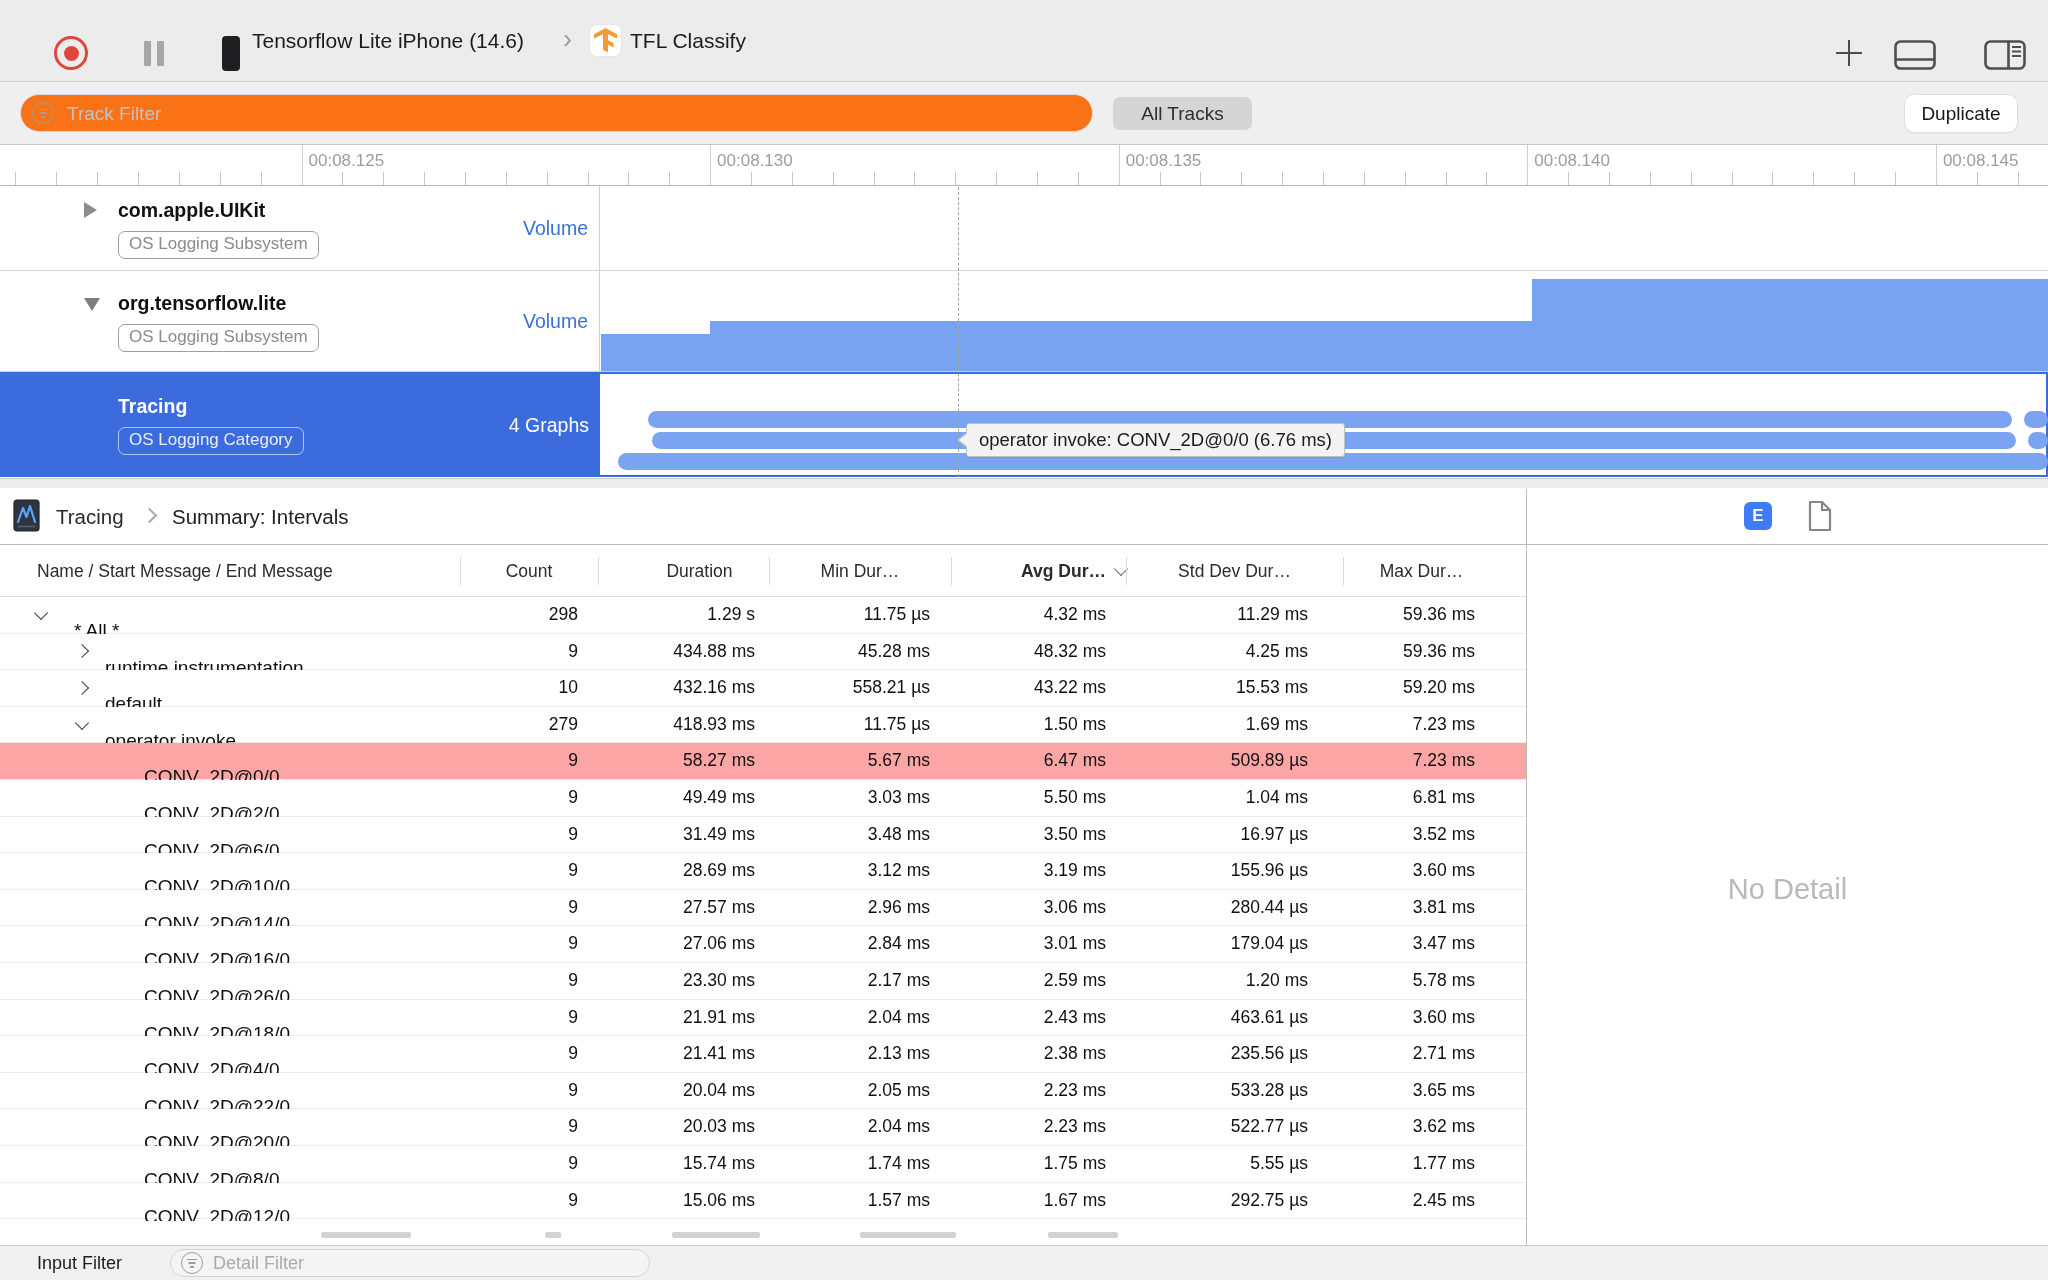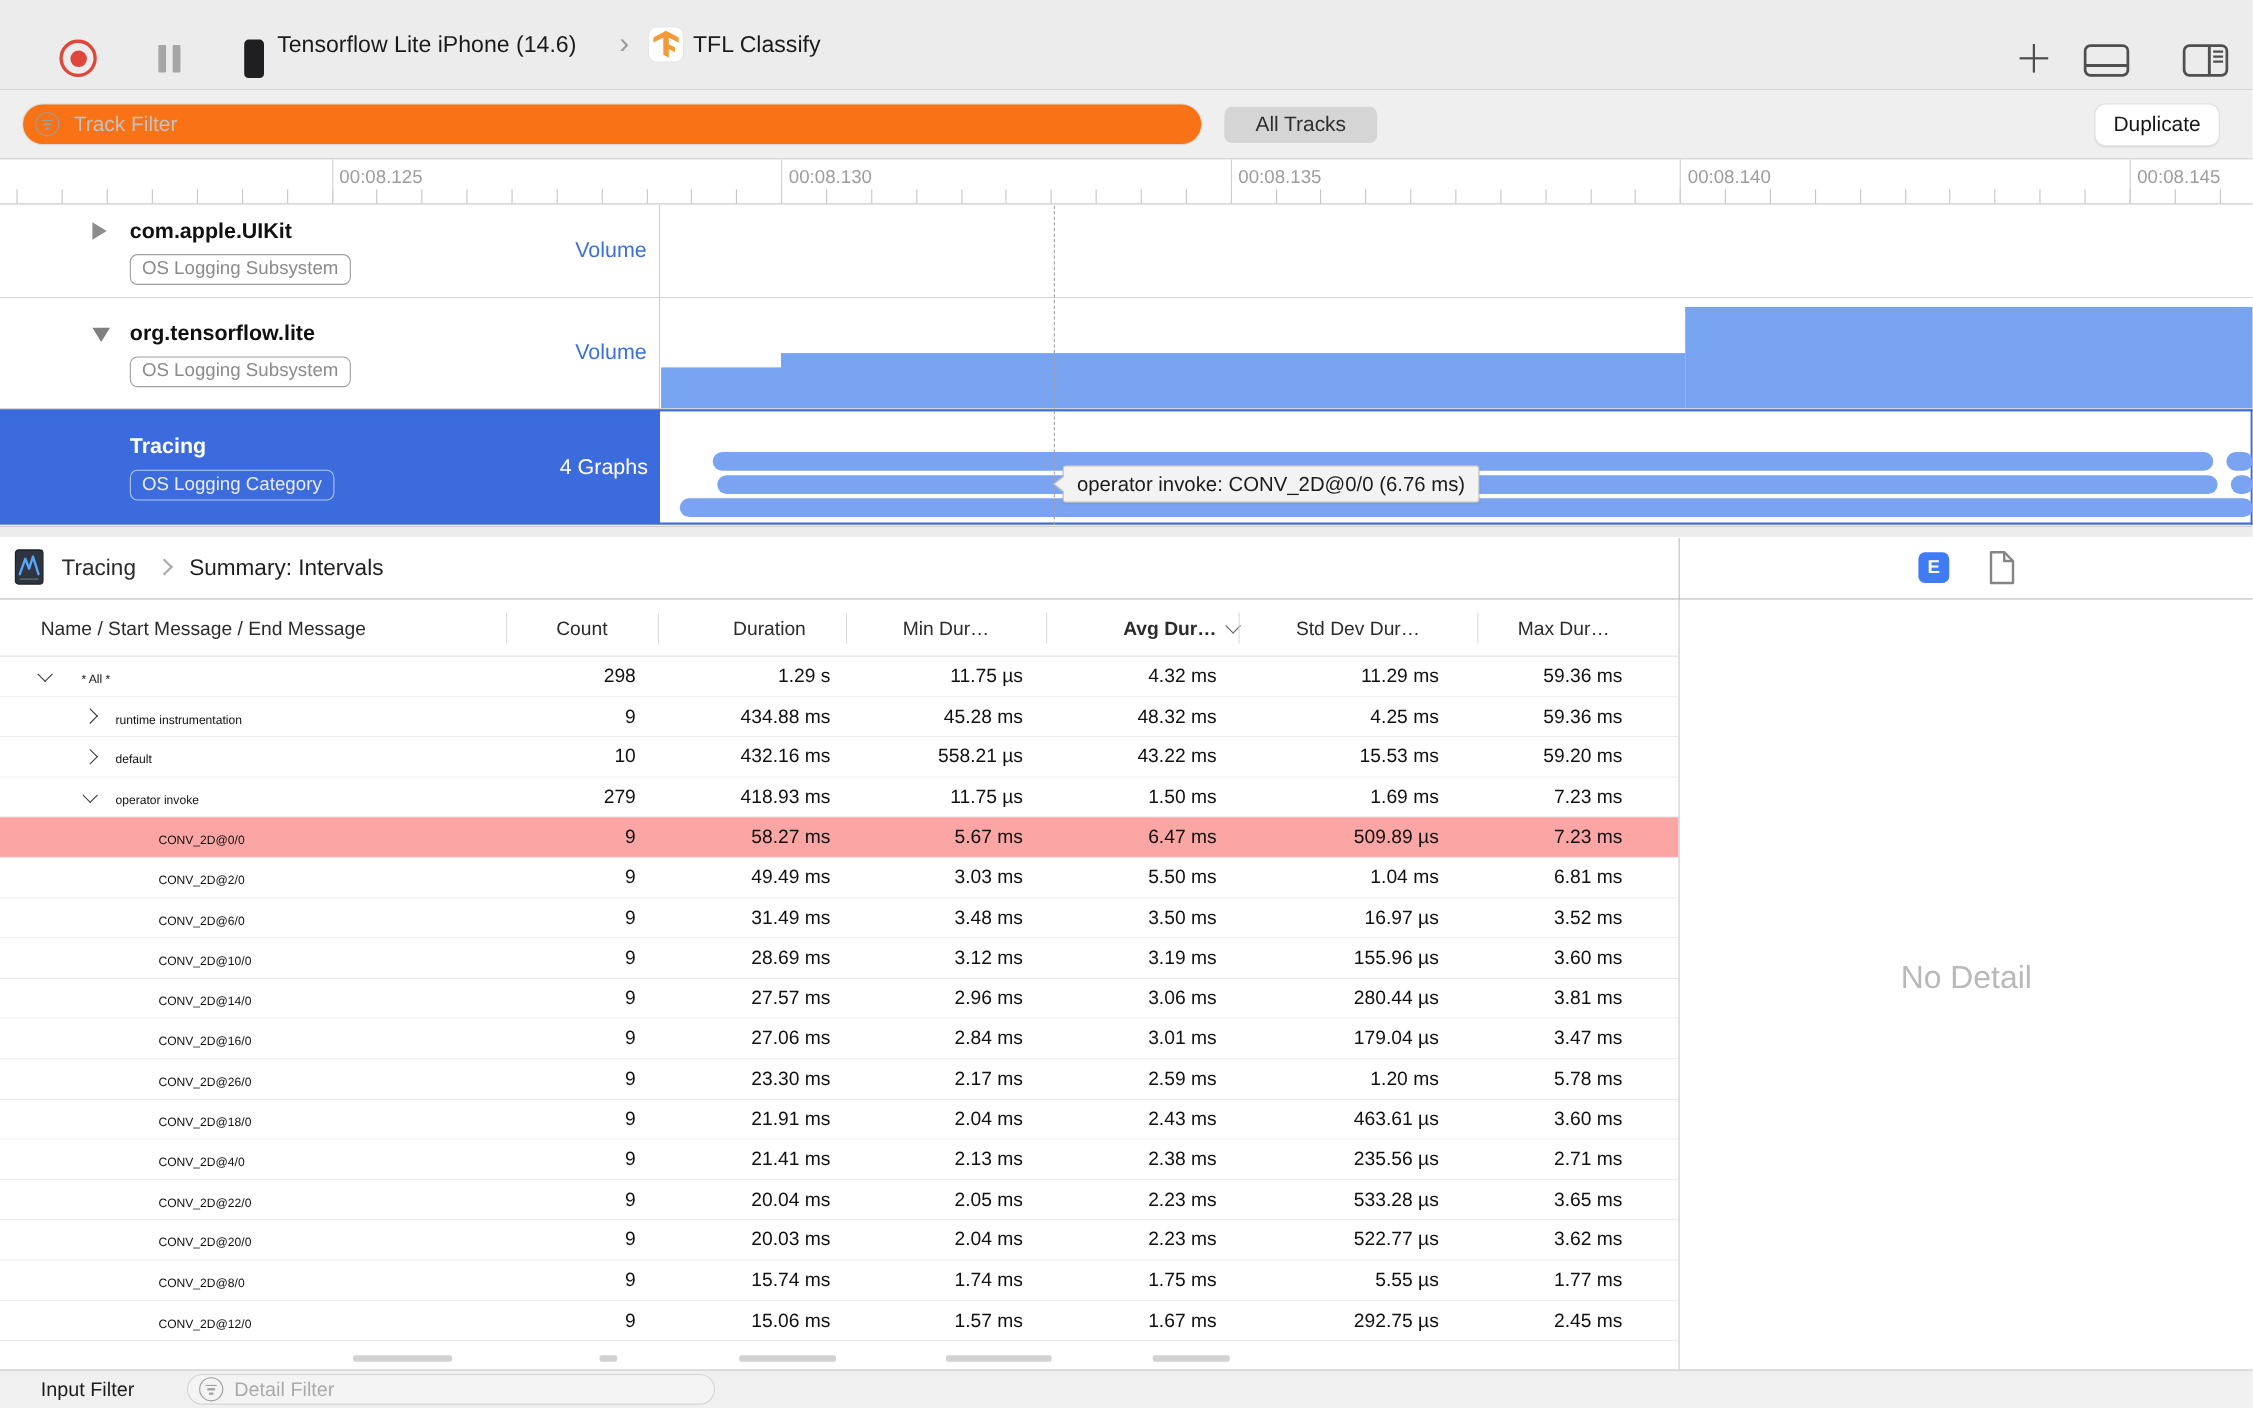--- a/index.html
+++ b/index.html
@@ -95,21 +95,21 @@
   .th-sep{position:absolute;top:11px;width:1px;height:28px;background:#dcdcdc;}
   .sort-chev{display:inline-block;width:9px;height:9px;border-right:1.8px solid #6b6b6b;border-bottom:1.8px solid #6b6b6b;
              transform:rotate(45deg);margin-left:10px;vertical-align:3px;}
   .tbl-body{left:0;top:597px;width:1526px;height:624px;overflow:hidden;}
   .trow{position:relative;width:1526px;height:36.6px;border-bottom:1px solid #ebebeb;box-sizing:border-box;background:#fff;}
   .trow.selected{background:#fca5a5;}
   .tcell{position:absolute;top:0;height:36.6px;line-height:35.6px;font-size:17.5px;color:#101010;text-align:right;box-sizing:border-box;}
   .row-chev{position:absolute;top:50%;width:9px;height:9px;border-right:1.7px solid #3e3e3e;border-bottom:1.7px solid #3e3e3e;}
   .row-chev.down{transform:translateY(-70%) rotate(45deg);}
   .row-chev.right{transform:translateY(-50%) rotate(-45deg);}
-  .name-text{position:absolute;top:4px;line-height:35.6px;font-size:11px;color:#101010;white-space:nowrap;}
+  .name-text{position:absolute;top:16px;line-height:35.6px;font-size:19px;color:#101010;white-space:nowrap;}
   .clip-frag{position:absolute;top:1232px;height:6px;background:#d2d2d2;border-radius:2px;}
 
   
   .detail-pane{left:1527px;top:546px;width:521px;height:699px;background:#fff;display:flex;align-items:center;justify-content:center;}
   .no-detail{font-size:29px;color:#b9b9b9;margin-top:-12px;}
 
   
   .bottombar{left:0;top:1245px;width:2048px;height:35px;background:#f0f0f0;border-top:1px solid #c9c9c9;box-sizing:border-box;}
   .bb-label{position:absolute;left:37px;top:0;height:34px;line-height:34px;font-size:18px;color:#1c1c1e;}
   .detail-filter{position:absolute;left:170px;top:3px;width:480px;height:28px;border:1.5px solid #d5d5d5;border-radius:14px;

